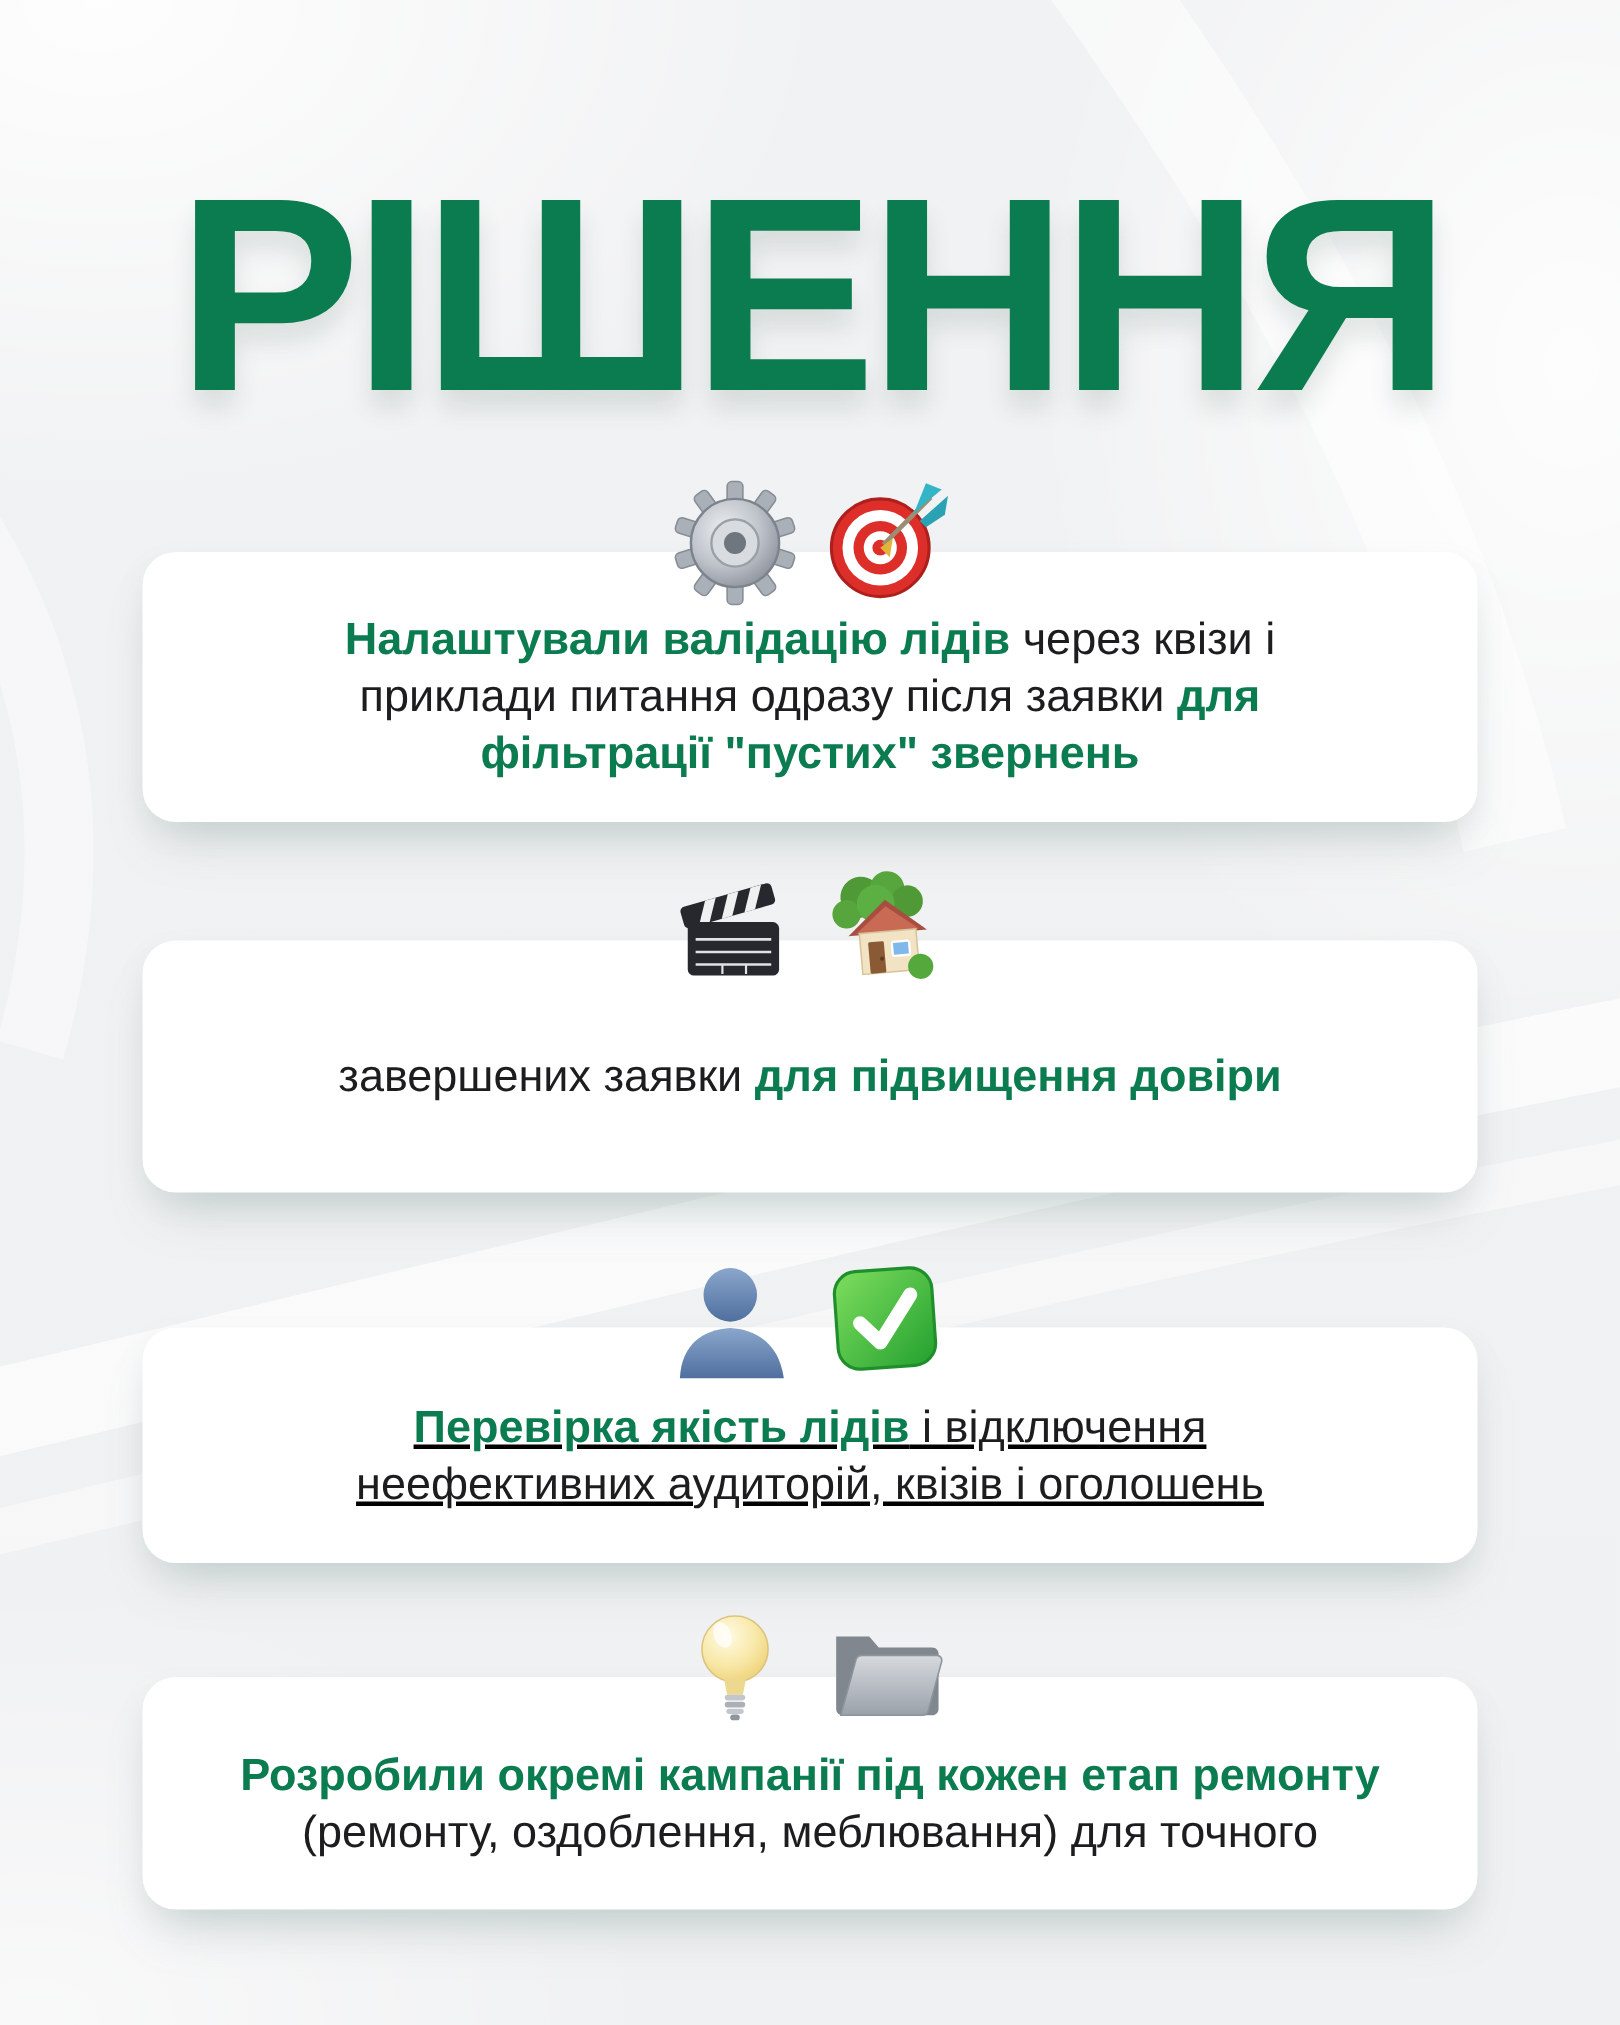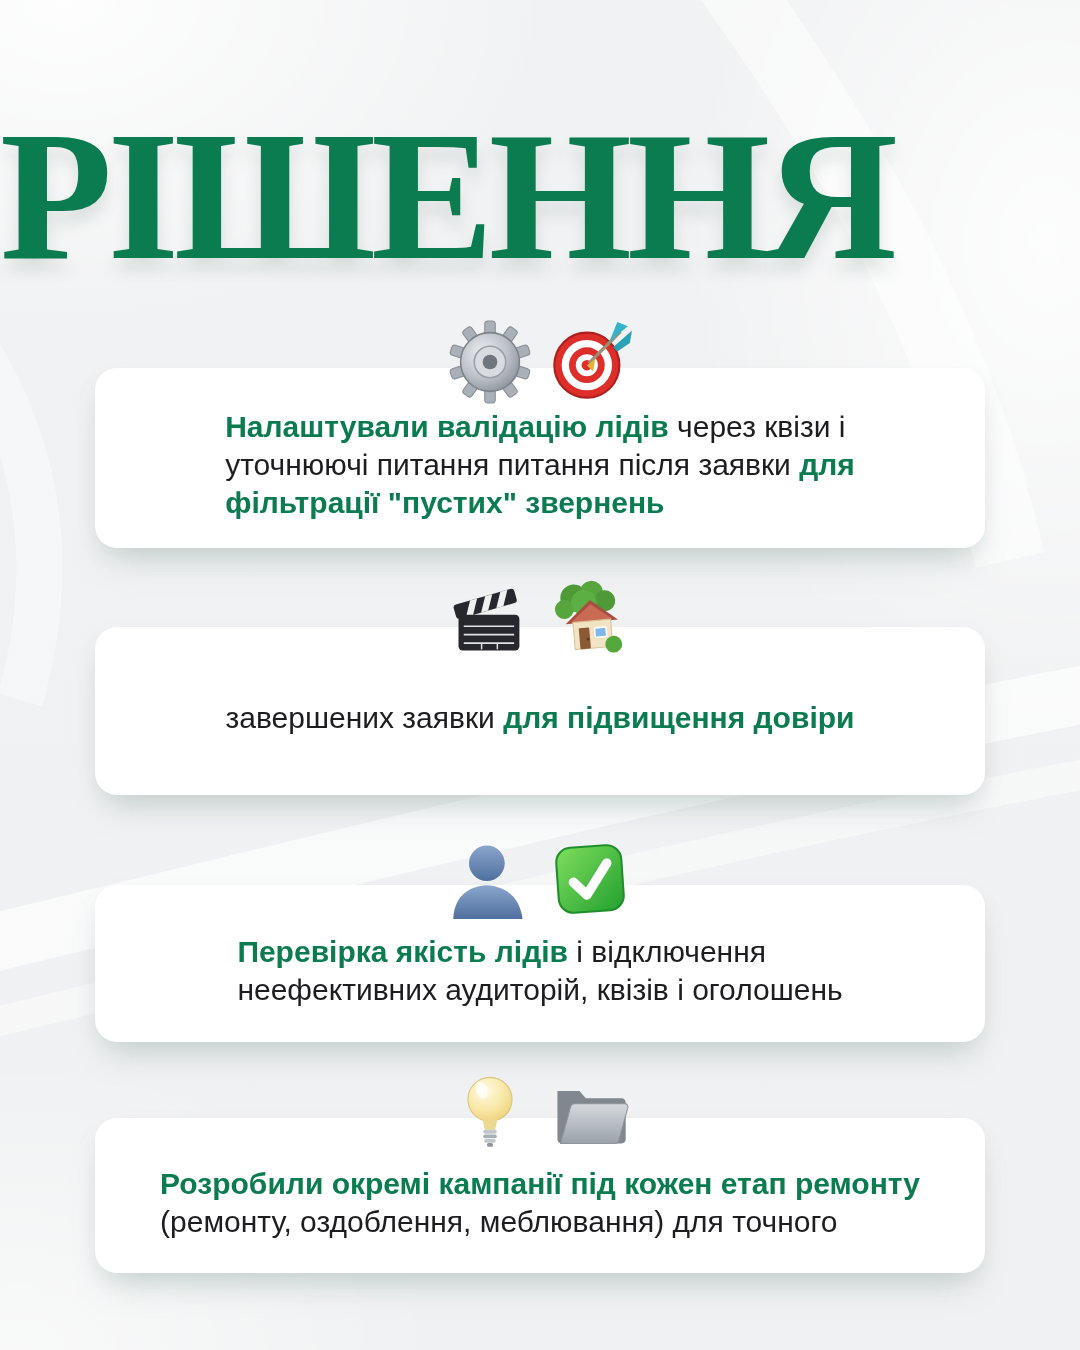--- a/index.html
+++ b/index.html
@@ -11,48 +11,48 @@
     background:
       radial-gradient(700px 480px at 6% 0%, rgba(255,255,255,.9), rgba(255,255,255,0) 70%),
       radial-gradient(520px 700px at 97% 18%, rgba(255,255,255,.85), rgba(255,255,255,0) 70%),
       radial-gradient(600px 420px at 2% 100%, rgba(255,255,255,.6), rgba(255,255,255,0) 70%),
       linear-gradient(180deg,#f1f2f3 0%,#f0f1f2 100%);
     font-family:"Liberation Sans", sans-serif;
   }
   .swirls{position:absolute;inset:0;z-index:0;pointer-events:none;}
   .title{
     position:absolute;top:104px;left:0;right:0;z-index:2;
-    margin:0;text-align:left;
-    font-family:Liberation Serif, serif;
+    margin:0;text-align:center;
+    font-family:Liberation Sans, sans-serif;
     font-weight:700;font-size:184px;line-height:1;letter-spacing:-5px;
     color:var(--green,#0b7b50);
     text-shadow:0 12px 16px rgba(60,90,75,.14);
   }
   .group{position:absolute;left:95px;width:890px;z-index:2;}
   .g1{top:368px;height:180px;}
   .g2{top:627px;height:168px;}
-  .g3{top:885px;height:157px;}
+  .g3{top:885px;height:157px;text-decoration:underline;}
   .g4{top:1118px;height:155px;}
   .icons{
     position:absolute;top:-48px;left:0;right:0;
     display:flex;justify-content:center;align-items:flex-end;gap:16px;
     z-index:3;
   }
   .emoji{width:84px;height:84px;display:block;}
   .card{
     position:relative;width:100%;height:100%;
     background:var(--card-bg,#fff);
     border-radius:22px;
     box-shadow:0 22px 34px -14px rgba(120,150,140,.35), 0 8px 18px rgba(130,155,148,.10);
     display:flex;align-items:center;justify-content:center;
     box-sizing:border-box;
     padding:34px 18px 20px;
   }
   .text{
-    text-align:left;
+    text-align:center;
     font-size:30px;line-height:38px;
     color:var(--text,#1d1d1f);
     font-weight:400;
   }
   .text .line{white-space:nowrap;}
   .text .hl{color:var(--green,#0b7b50);font-weight:700;}
 </style>
 </head>
 <body>
 
@@ -190,21 +190,21 @@
       <svg class="emoji">
           <use href="#sym-gear"></use>
         </svg>
       <svg class="emoji">
           <use href="#sym-target"></use>
         </svg>
     </div>
     <div class="card">
       <div class="text">
           <div class="line"><span class="hl">Налаштували валідацію лідів</span><span> через квізи і</span></div>
-          <div class="line"><span>уточнюючі питання питання після заявки </span><span class="hl">для</span></div>
+          <div class="line"><span>приклади питання одразу після заявки </span><span class="hl">для</span></div>
           <div class="line"><span class="hl">фільтрації "пустих" звернень</span></div>
         </div>
     </div>
   </section>
 
   <section class="group g2">
     <div class="icons">
       <svg class="emoji">
           <use href="#sym-clapper"></use>
         </svg>

